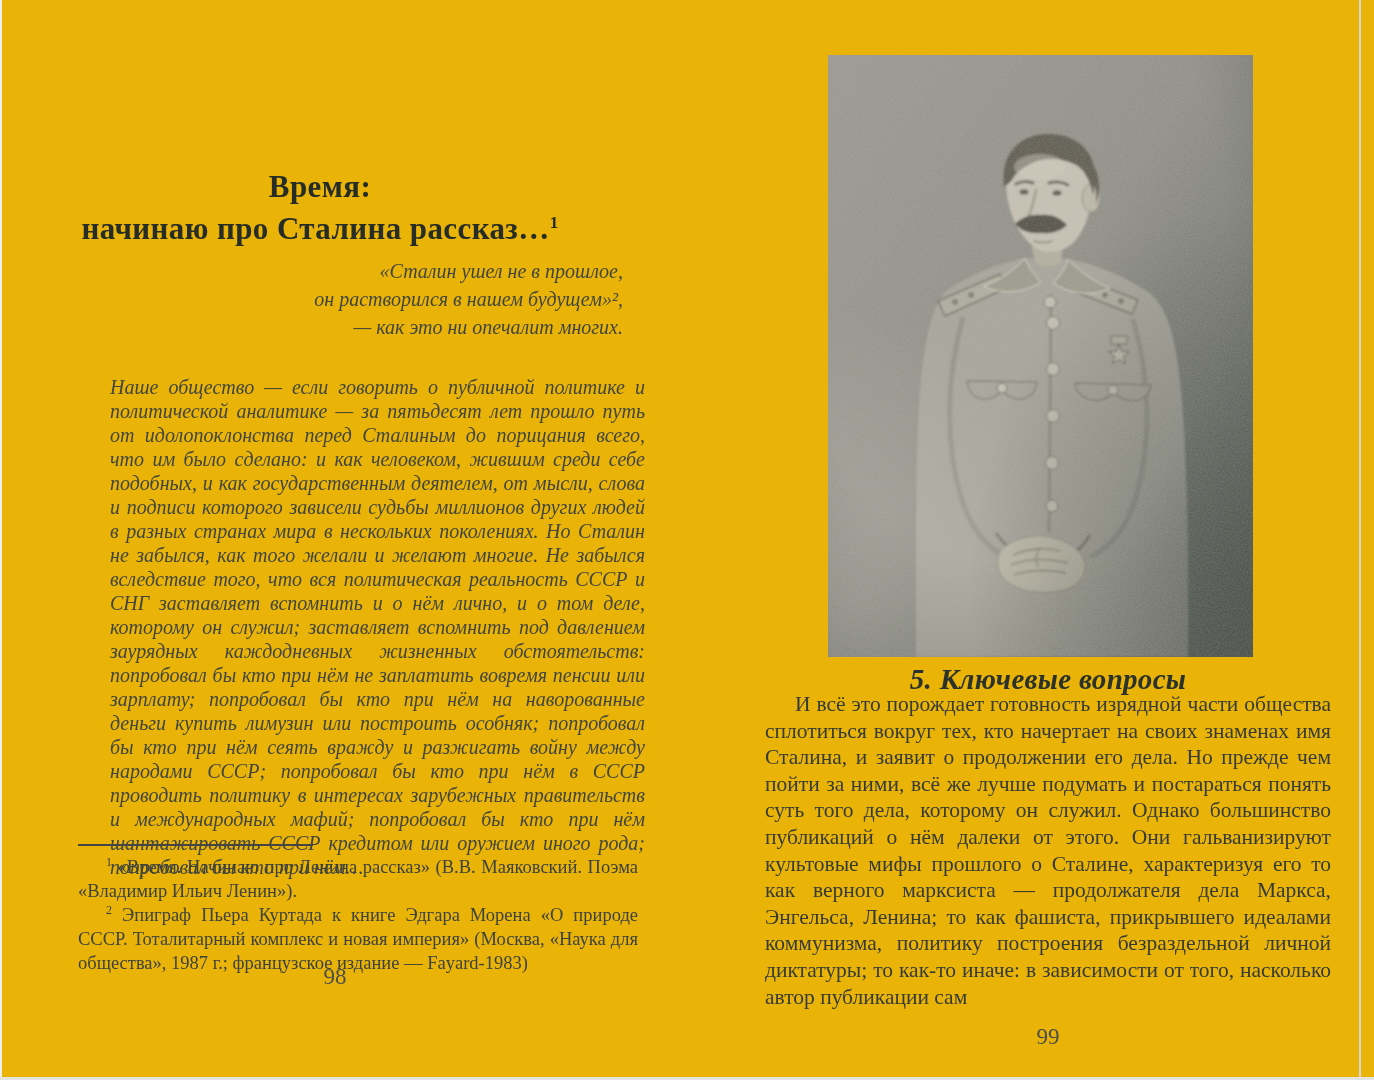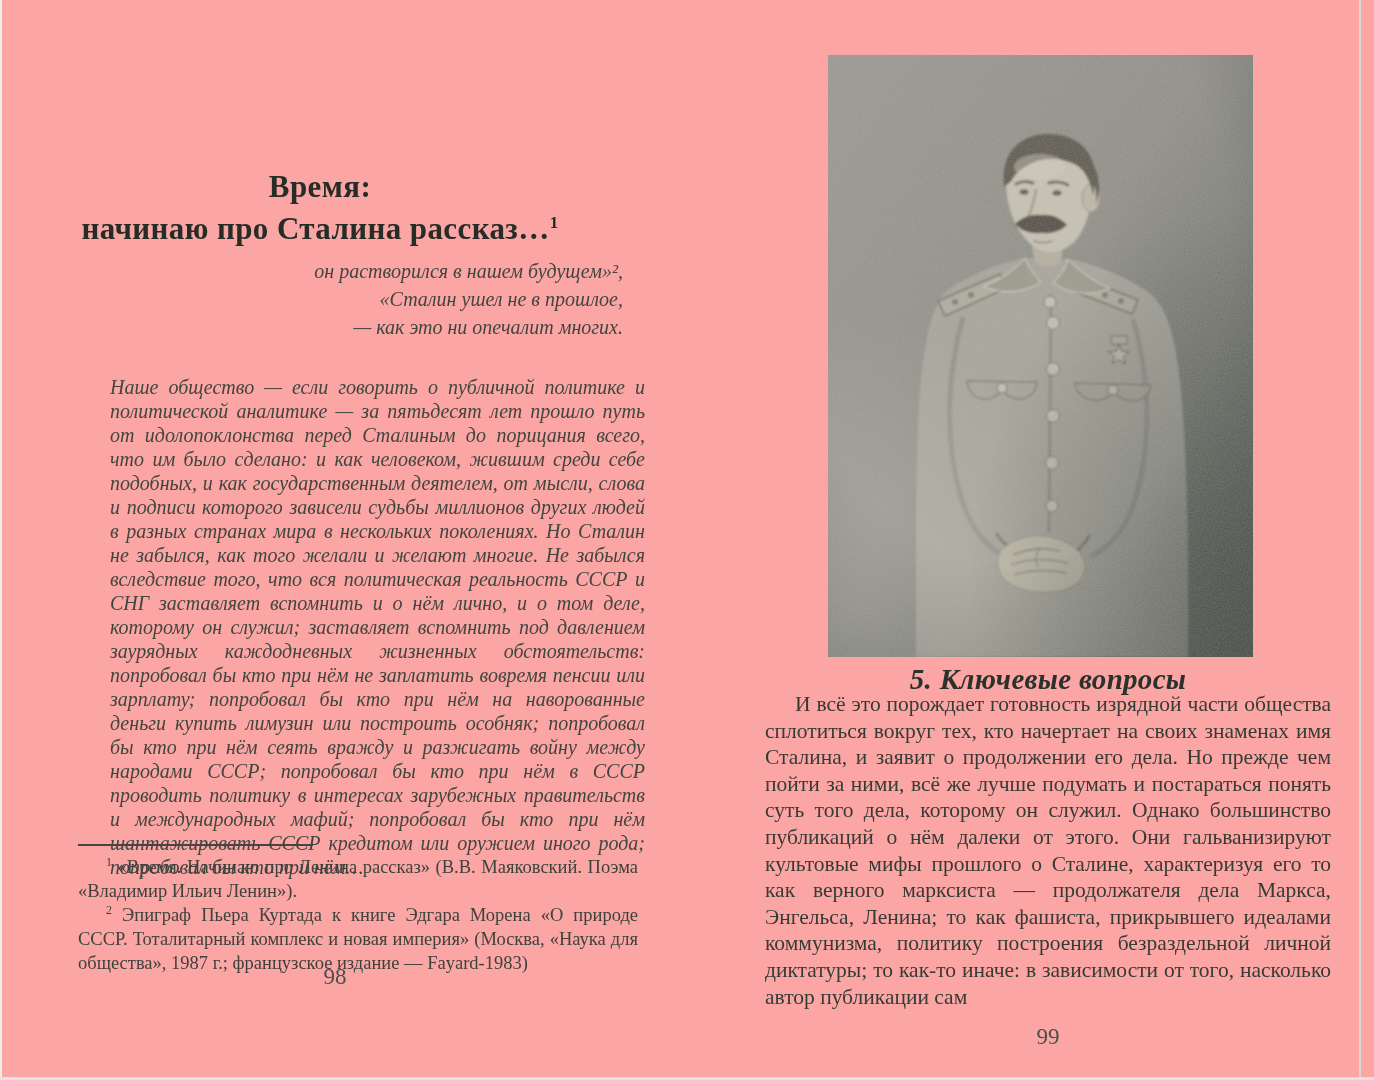--- a/index.html
+++ b/index.html
@@ -1,20 +1,20 @@
 <!DOCTYPE html>
 <html lang="ru"><head>
 <meta charset="utf-8">
 <style>
   html, body { margin: 0; padding: 0; background: #ffffff; }
   .spread {
     position: relative;
     width: 1374px;
     height: 1080px;
-    background: #fca5a5;
+    background: #eab308;
     font-family: "Liberation Serif", "DejaVu Serif", serif;
     color: #3c423c;
     overflow: hidden;
   }
 
   
   .edge-left   { position:absolute; left:0; top:0; width:2px; height:1080px; background:#eeeeec; }
   .edge-right  { position:absolute; left:1359px; top:0; width:2px; height:1080px; background:#d8d8d6; }
   .edge-bottom { position:absolute; left:0; top:1077px; width:1374px; height:3px; background:#e3e3e1; }
 
@@ -70,22 +70,22 @@
 <body>
 
 <div class="spread">
 
   <div class="title-block">
     <div>Время:</div>
     <div><span>начинаю про Сталина рассказ…</span><sup>1</sup></div>
   </div>
 
   <div class="epigraph">
+    <div>«Сталин ушел не в прошлое,</div>
     <div>он растворился в нашем будущем»²,</div>
-    <div>«Сталин ушел не в прошлое,</div>
     <div>— как это ни опечалит многих.</div>
   </div>
 
   <p class="left-body">Наше общество — если говорить о публичной политике и политической аналитике — за пятьдесят лет прошло путь от идолопоклонства перед Сталиным до порицания всего, что им было сделано: и как человеком, жившим среди себе подобных, и как государственным деятелем, от мысли, слова и подписи которого зависели судьбы миллионов других людей в разных странах мира в нескольких поколениях. Но Сталин не забылся, как того желали и желают многие. Не забылся вследствие того, что вся политическая реальность СССР и СНГ заставляет вспомнить и о нём лично, и о том деле, которому он служил; заставляет вспомнить под давлением заурядных каждодневных жизненных обстоятельств: попробовал бы кто при нём не заплатить вовремя пенсии или зарплату; попробовал бы кто при нём на наворованные деньги купить лимузин или построить особняк; попробовал бы кто при нём сеять вражду и разжигать войну между народами СССР; попробовал бы кто при нём в СССР проводить политику в интересах зарубежных правительств и международных мафий; попробовал бы кто при нём шантажировать СССР кредитом или оружием иного рода; попробовал бы кто при нём…</p>
 
   <div class="footnotes">
     <div class="fn-rule"></div>
     <p class="footnote"><sup>1</sup> <span>«Время. Начинаю про Ленина рассказ» (В.В. Маяковский. Поэма «Владимир Ильич Ленин»).</span></p>
     <p class="footnote"><sup>2</sup> <span>Эпиграф Пьера Куртада к книге Эдгара Морена «О природе СССР. Тоталитарный комплекс и новая империя» (Москва, «Наука для общества», 1987 г.; французское издание — Fayard-1983)</span></p>
   </div>

